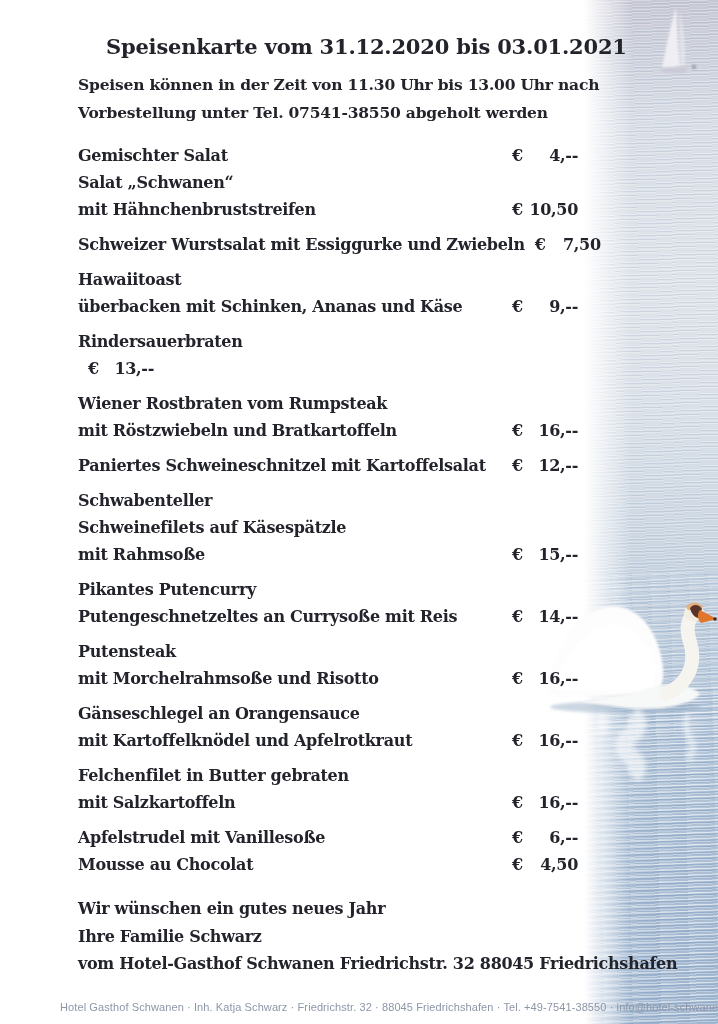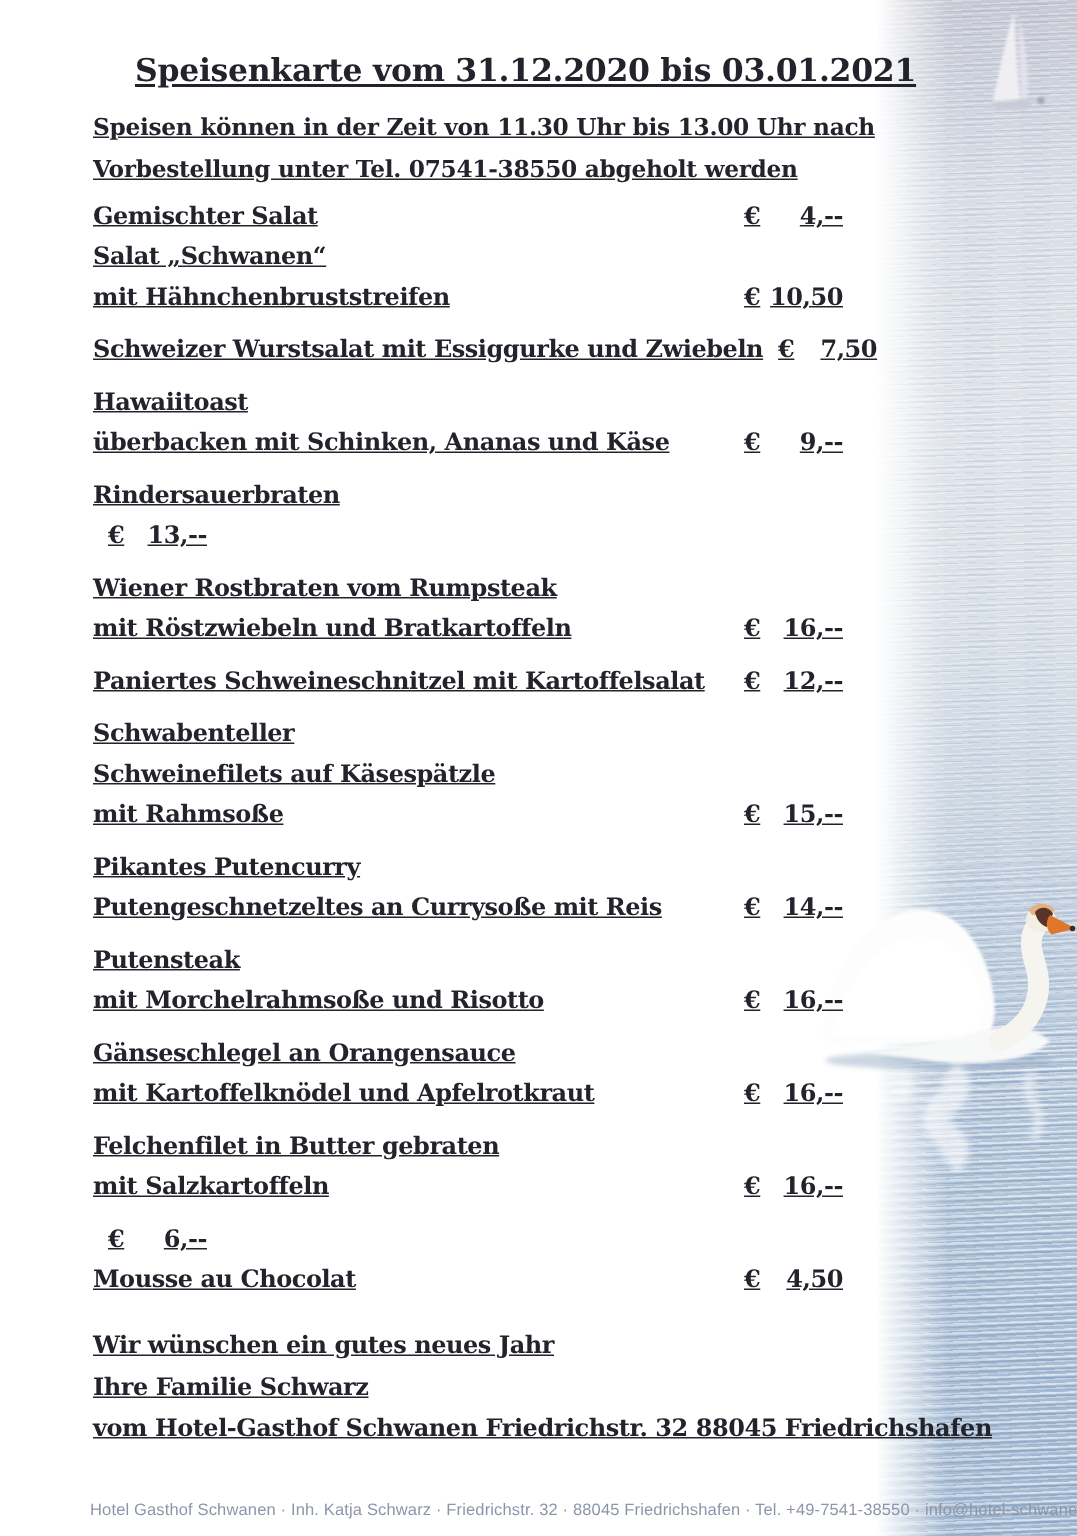--- a/index.html
+++ b/index.html
@@ -36,27 +36,27 @@
   }
   .photo .fade{
     position:absolute;inset:0;
     background:linear-gradient(90deg, #ffffff 0px, rgba(255,255,255,.65) 16px, rgba(255,255,255,0) 48px);
   }
 
   .sailboat{position:absolute;top:4px;right:16px;width:48px;height:88px;z-index:1;}
   .swan{position:absolute;left:540px;top:590px;width:178px;height:205px;z-index:1;}
 
   
-  .content{position:absolute;left:62px;top:34px;width:500px;z-index:2;text-decoration:underline;}
+  .content{position:absolute;left:78px;top:34px;width:500px;z-index:2;}
   .title{
     font-size:21px;letter-spacing:-0.2px;text-align:center;
     transform:translateX(28px);white-space:nowrap;
   }
   .intro{margin-top:12px;font-size:15.5px;line-height:28px;letter-spacing:-0.2px;white-space:nowrap;}
-  .menu{margin-top:3px;}
+  .menu{margin-top:15px;}
   .block{margin-bottom:8px;}
   .line{
     display:flex;justify-content:space-between;align-items:baseline;
     line-height:27px;font-size:16px;letter-spacing:-0.3px;white-space:nowrap;
   }
   .price{display:flex;justify-content:space-between;width:66px;flex:none;margin-left:10px;}
   .closing{margin-top:17px;font-size:16px;line-height:27.5px;letter-spacing:-0.3px;white-space:nowrap;}
 
   .footer{
     position:absolute;left:60px;bottom:11px;z-index:3;
@@ -262,20 +262,21 @@
           <div class="line">
             <span>mit Salzkartoffeln</span>
             <span class="price">
               <span>€</span>
               <span>16,--</span>
             </span>
           </div>
         </div>
         <div class="block">
           <div class="line">
+            <span>Apfelstrudel mit Vanillesoße</span>
             <span class="price">
               <span>€</span>
               <span>6,--</span>
             </span>
           </div>
           <div class="line">
             <span>Mousse au Chocolat</span>
             <span class="price">
               <span>€</span>
               <span>4,50</span>

